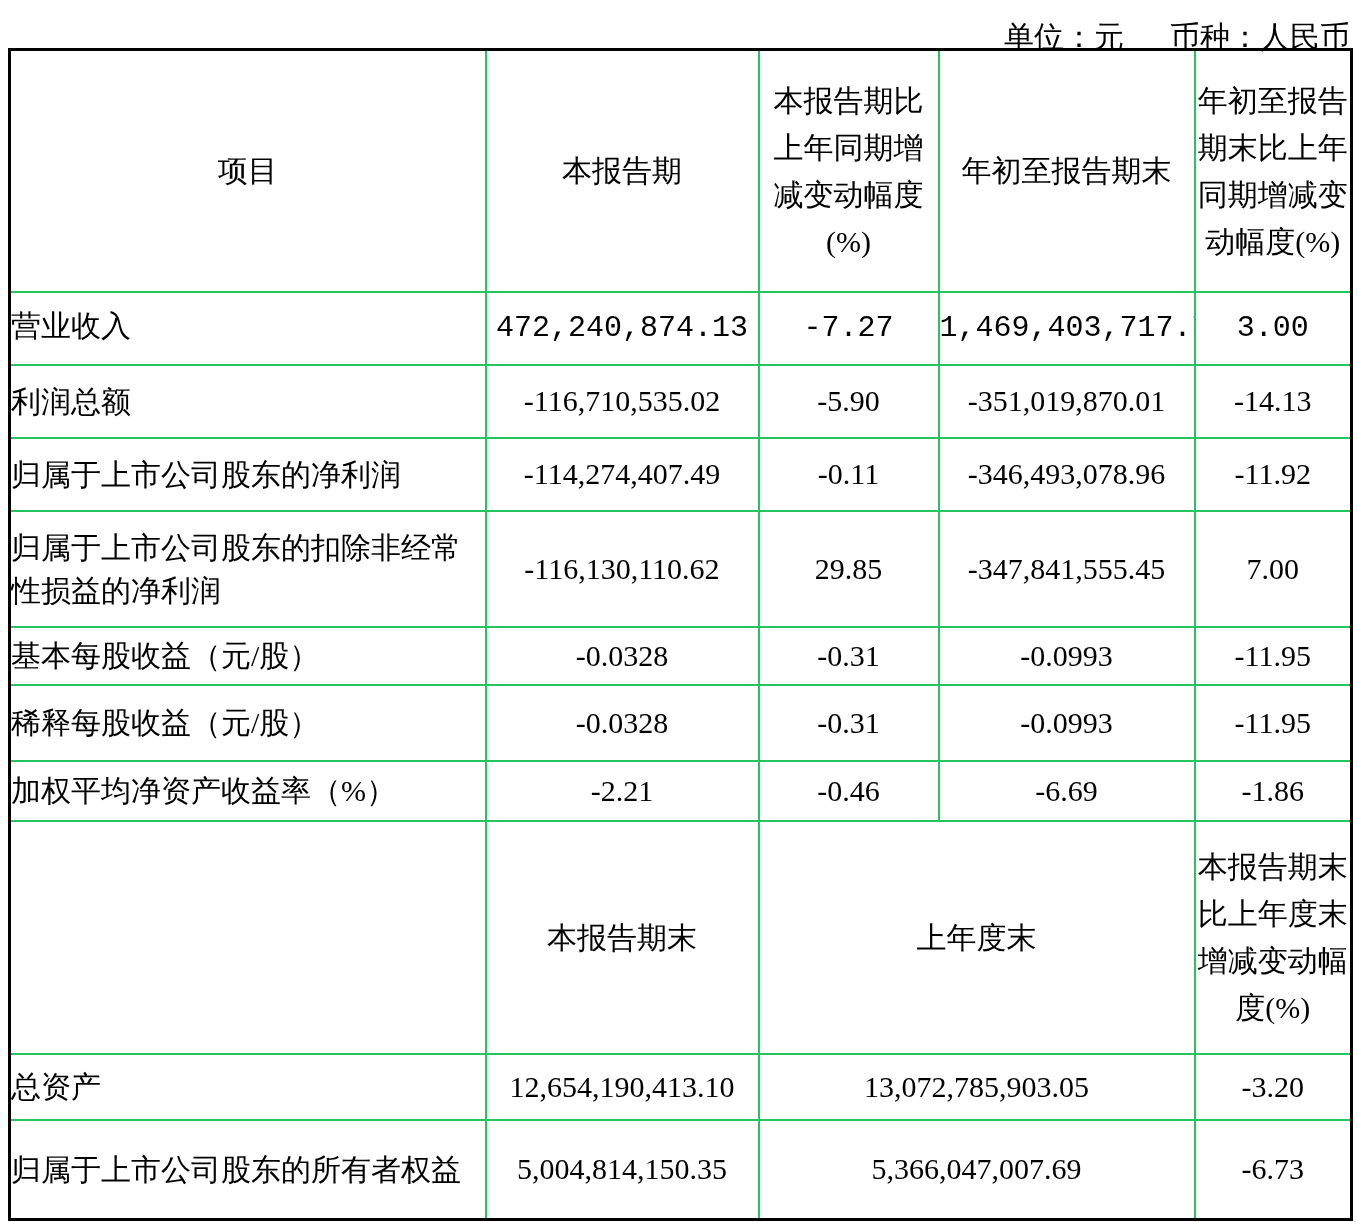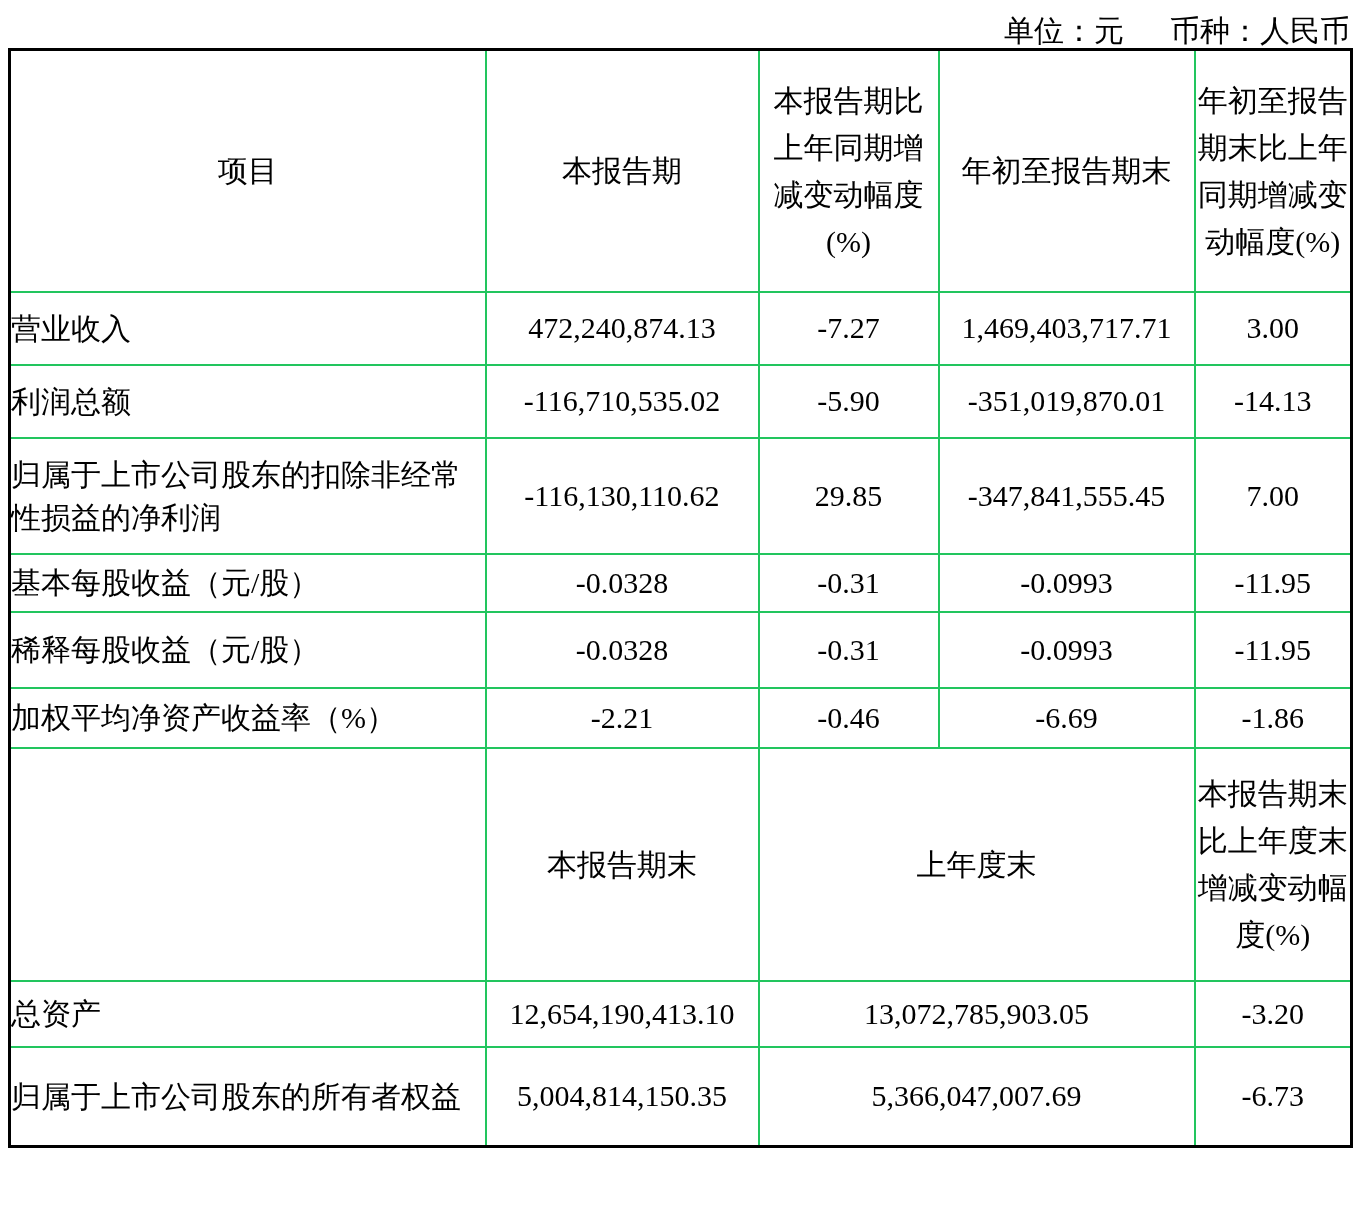--- a/index.html
+++ b/index.html
@@ -8,21 +8,21 @@
     width: 1358px; height: 1222px;
     overflow: hidden;
     background: #ffffff;
     color: #000000;
     font-family: "Liberation Serif", "DejaVu Serif", serif;
   }
   .page { position: relative; width: 1358px; height: 1222px; }
 
   .caption {
     position: absolute;
-    top: 11px; right: 8px;
+    top: 17px; right: 8px;
     font-size: 30px;
     line-height: 40px;
     white-space: nowrap;
   }
   .caption .currency { margin-left: 46px; }
 
   table.fin {
     position: absolute;
     left: 8px; top: 48px;
     width: 1342px;
@@ -56,21 +56,21 @@
   
   td.val {
     text-align: center;
     padding: 0 13px 0 4px;
     white-space: nowrap;
     margin-top: 40px;
   }
 
   
   tr.rh1  { height: 242px; }
-  tr.rr1  { height: 73px; }
+  tr.rr1  { height: 73px; font-family: Liberation Mono, monospace; }
   tr.rr2  { height: 73px; }
   tr.rr3  { height: 73px; }
   tr.rr4  { height: 116px; }
   tr.rr5  { height: 75px; }
   tr.rr6  { height: 58px; }
   tr.rr7  { height: 76px; }
   tr.rr8  { height: 60px; }
   tr.rh2  { height: 233px; }
   tr.rr9  { height: 66px; }
   tr.rr10 { height: 100px; }
@@ -108,20 +108,27 @@
       <td class="val">-7.27</td>
       <td class="val">1,469,403,717.71</td>
       <td class="val">3.00</td>
     </tr>
     <tr class="rr2">
       <td class="lbl">利润总额</td>
       <td class="val">-116,710,535.02</td>
       <td class="val">-5.90</td>
       <td class="val">-351,019,870.01</td>
       <td class="val">-14.13</td>
+    </tr>
+    <tr class="rr3">
+      <td class="lbl">归属于上市公司股东的净利润</td>
+      <td class="val">-114,274,407.49</td>
+      <td class="val">-0.11</td>
+      <td class="val">-346,493,078.96</td>
+      <td class="val">-11.92</td>
     </tr>
     <tr class="rr4">
       <td class="lbl">归属于上市公司股东的扣除非经常性损益的净利润</td>
       <td class="val">-116,130,110.62</td>
       <td class="val">29.85</td>
       <td class="val">-347,841,555.45</td>
       <td class="val">7.00</td>
     </tr>
     <tr class="rr6">
       <td class="lbl">基本每股收益（元/股）</td>

